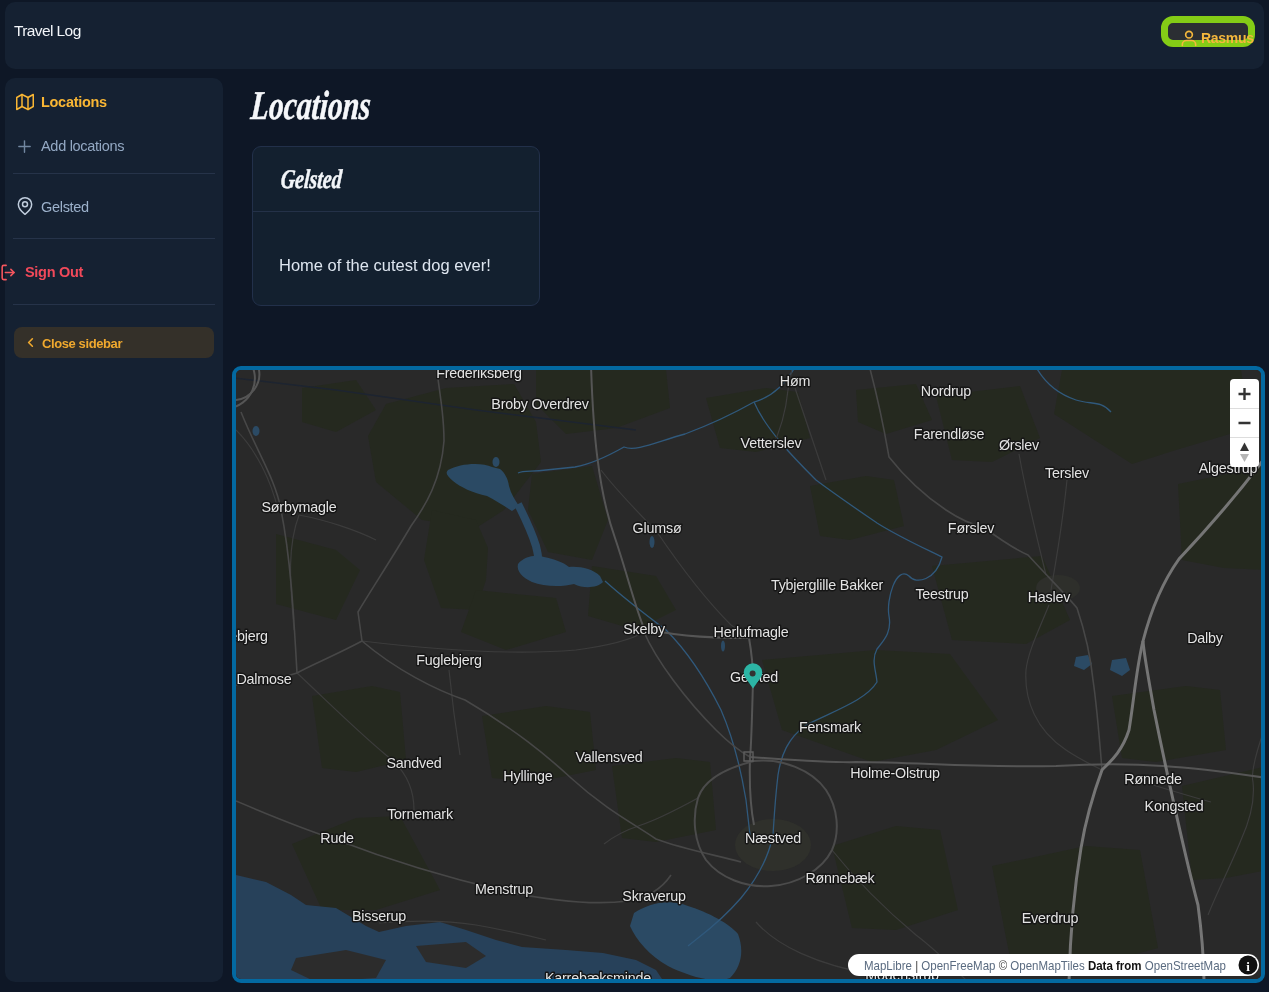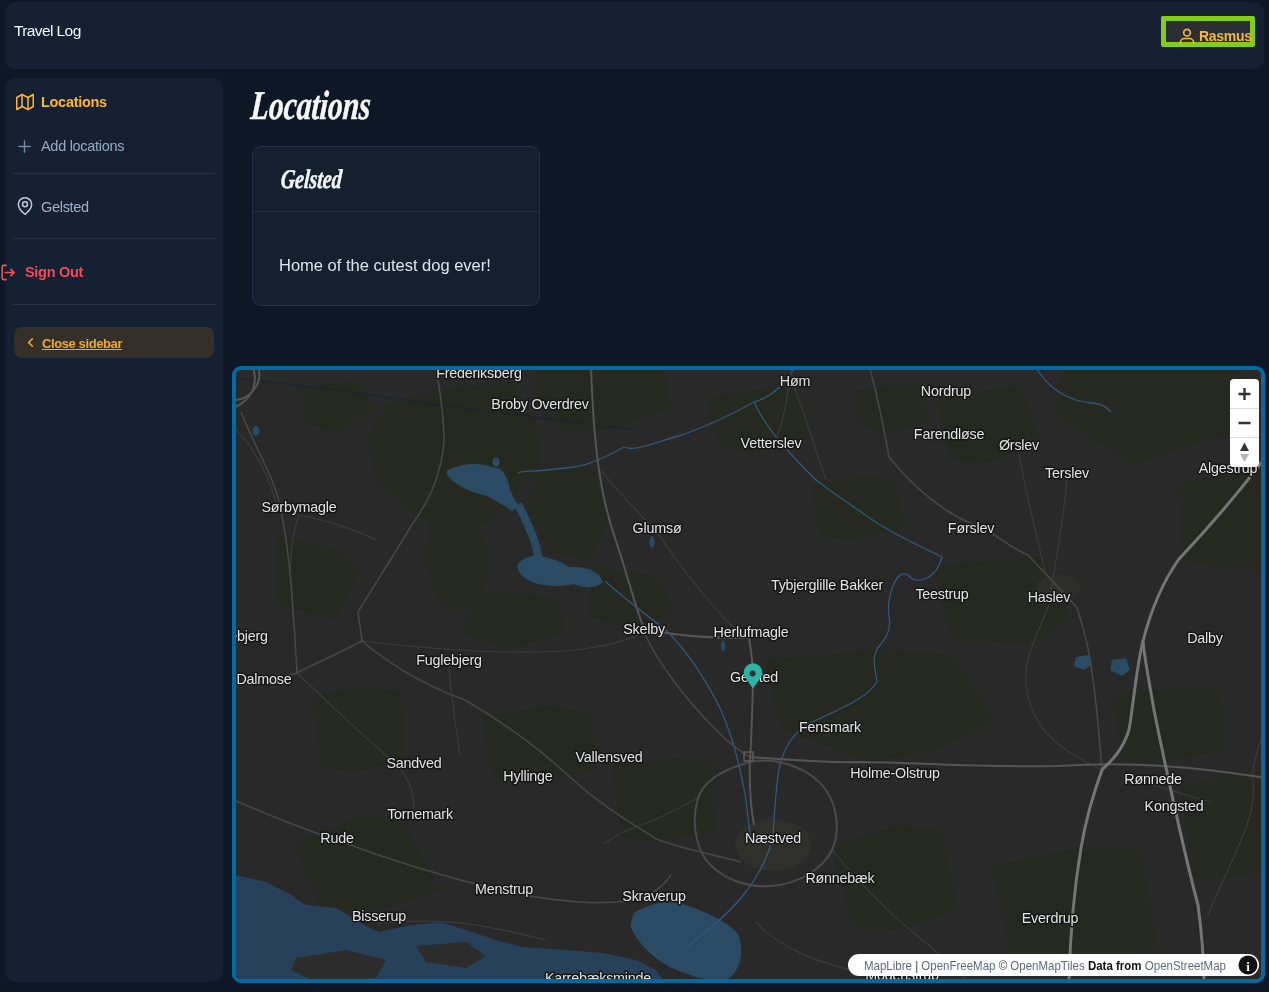--- a/index.html
+++ b/index.html
@@ -2,31 +2,31 @@
 <html><head>
 <meta charset="utf-8">
 <style>
   * { margin:0; padding:0; box-sizing:border-box; }
   html,body { width:1269px; height:992px; background:#0e1726; overflow:hidden;
     font-family:"Liberation Sans", sans-serif; }
   .panel { position:absolute; background:#152132; border-radius:10px; }
   #header { left:5px; top:2px; width:1259px; height:67px; }
   #brand { position:absolute; left:9px; top:20px; font-size:15.5px; font-weight:400; color:#f3f6fa; letter-spacing:-0.6px; }
   #userbtn { position:absolute; left:1156px; top:14px; width:94px; height:31px;
-    background:#2b2e33; border:5px solid #84cc16; border-radius:2px; }
+    background:#2b2e33; border:7px solid #84cc16; border-radius:12px; }
   #userbtn svg { position:absolute; left:11px; top:5px; }
   #userbtn span { position:absolute; left:33px; top:7px; font-size:14px; font-weight:700; color:#f5b73c; letter-spacing:-0.3px; }
   #sidebar { left:5px; top:78px; width:218px; height:904px; }
   .navitem { position:absolute; font-size:14.5px; font-weight:600; letter-spacing:-0.3px; }
   .navitem svg { position:absolute; }
   .divider { position:absolute; left:8px; width:202px; height:1px; background:#263349; }
   #closebtn { position:absolute; left:9px; top:249px; width:200px; height:31px;
     background:#343029; border-radius:8px; }
   #closebtn svg { position:absolute; left:9px; top:8px; }
-  #closebtn span { position:absolute; left:28px; top:9px; font-size:13px; font-weight:700; color:#f0a92e; letter-spacing:-0.4px;text-decoration:underline; }
+  #closebtn span { position:absolute; left:28px; top:9px; font-size:13px; font-weight:700; color:#f0a92e; letter-spacing:-0.4px; }
   .script { font-family:"Liberation Serif", serif; font-style:italic; font-weight:700; -webkit-text-stroke:0.5px #f5f7fa; }
   #h1 { position:absolute; left:253px; top:81px; font-size:41px; color:#f5f7fa; transform:scaleX(0.72) skewX(-6deg); transform-origin:left top; white-space:nowrap; }
   #card { position:absolute; left:252px; top:146px; width:288px; height:160px;
     background:#13202f; border:1px solid #22304a; border-radius:9px; }
   #cardtitle { position:absolute; left:29px; top:17px; font-size:27px; transform:scaleX(0.74) skewX(-6deg); transform-origin:left top; white-space:nowrap; color:#f2f5f9; }
   #carddiv { position:absolute; left:0; top:64px; width:100%; height:1px; background:#243148; }
   #cardbody { position:absolute; left:26px; top:92px; font-size:16.5px; color:#dde5ef;margin-top:17px; }
   #mapwrap { position:absolute; left:232px; top:366px; width:1033px; height:617px;
     border:4px solid #0369a1; border-radius:9px; overflow:hidden; background:#292929; }
   text.lbl { font-family:"Liberation Sans",sans-serif; font-size:14.3px; fill:#e3e3e3;

